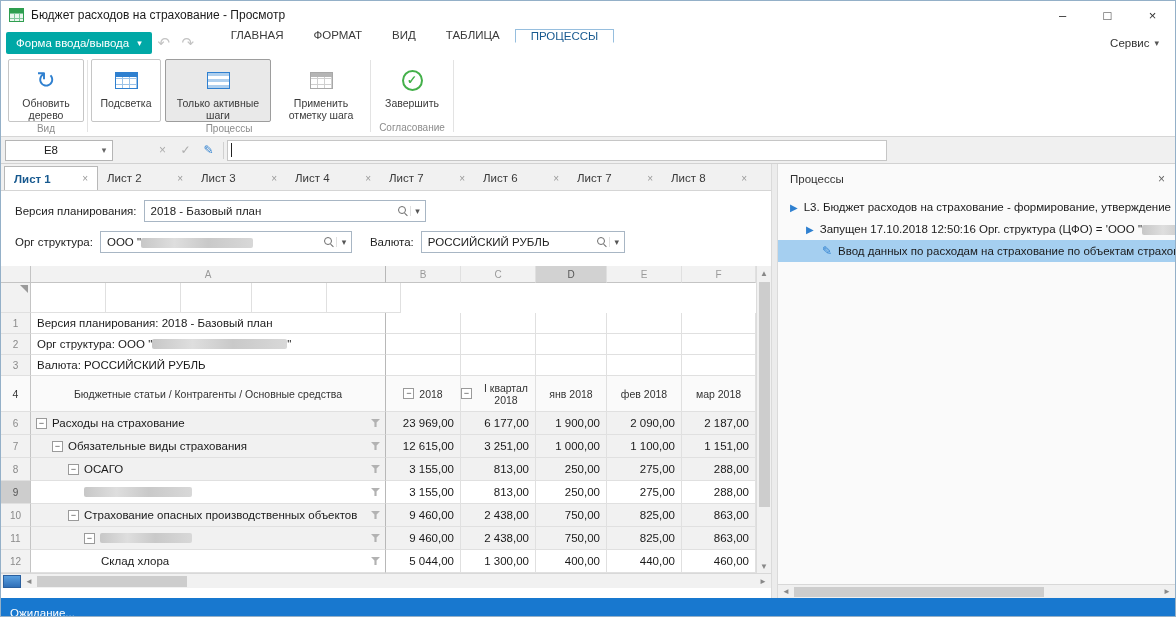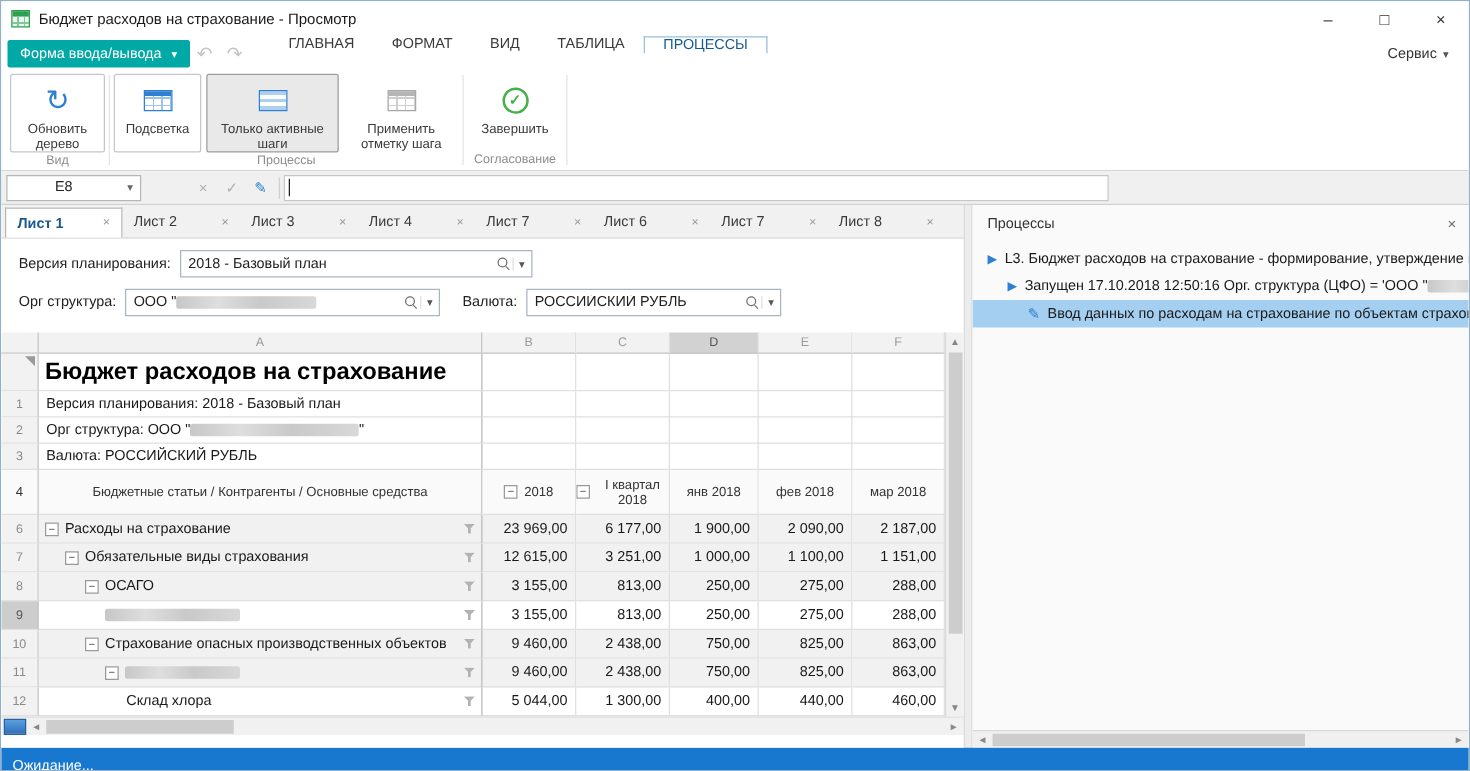--- a/index.html
+++ b/index.html
@@ -329,21 +329,20 @@
             <div class="cell cC">C</div>
             <div class="cell cD sel">D</div>
             <div class="cell cE">E</div>
             <div class="cell cF">F</div>
           </div>
 
           <div class="grow title-row">
             <div class="cell rn">
                 <span class="corner-tri"></span>
               </div>
-            <div class="cell cA title-cell">Бюджет расходов на страхование</div>
             <div class="cell cB"></div>
             <div class="cell cC"></div>
             <div class="cell cD"></div>
             <div class="cell cE"></div>
             <div class="cell cF"></div>
           </div>
 
           <div class="grow info-row">
             <div class="cell rn">1</div>
             <div class="cell cA">Версия планирования: 2018 - Базовый план</div>

